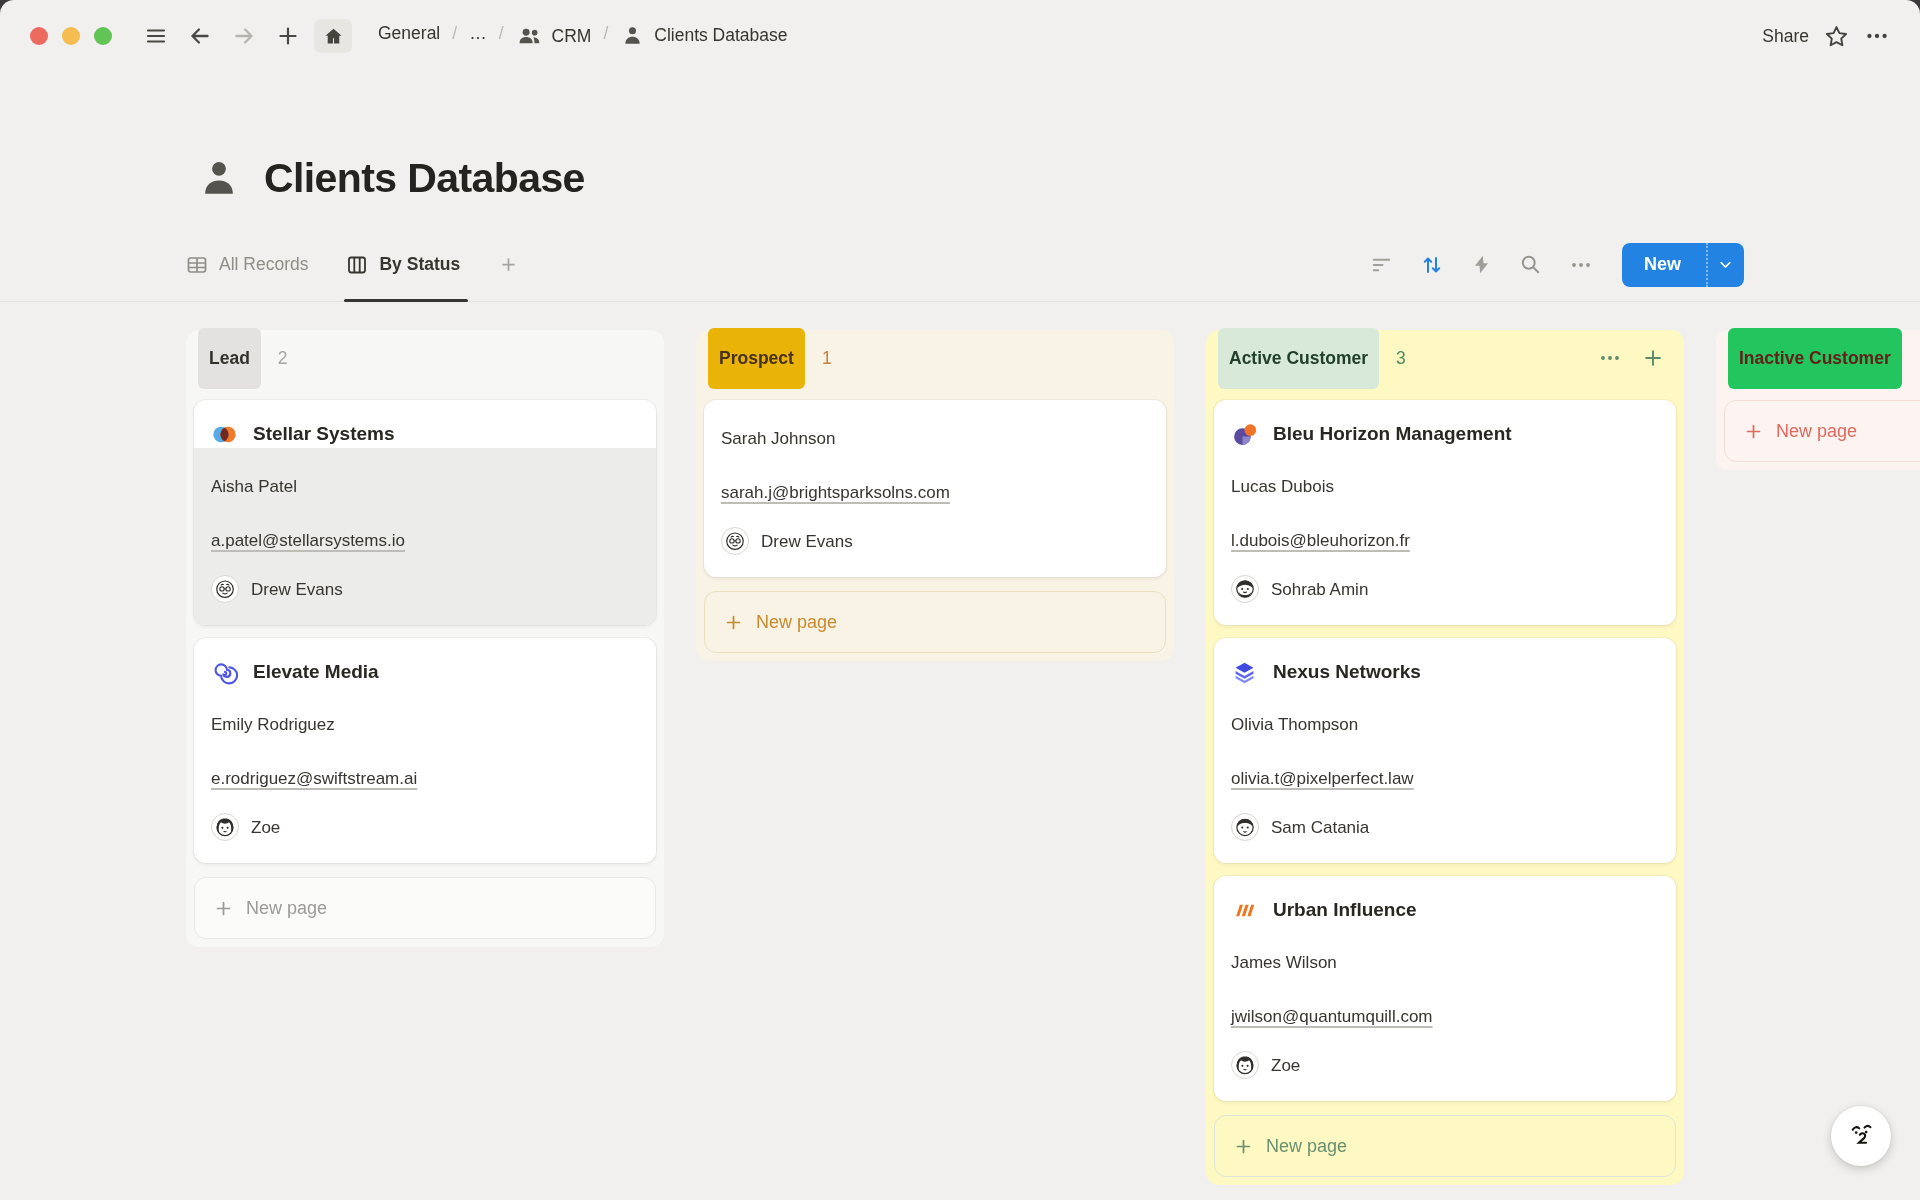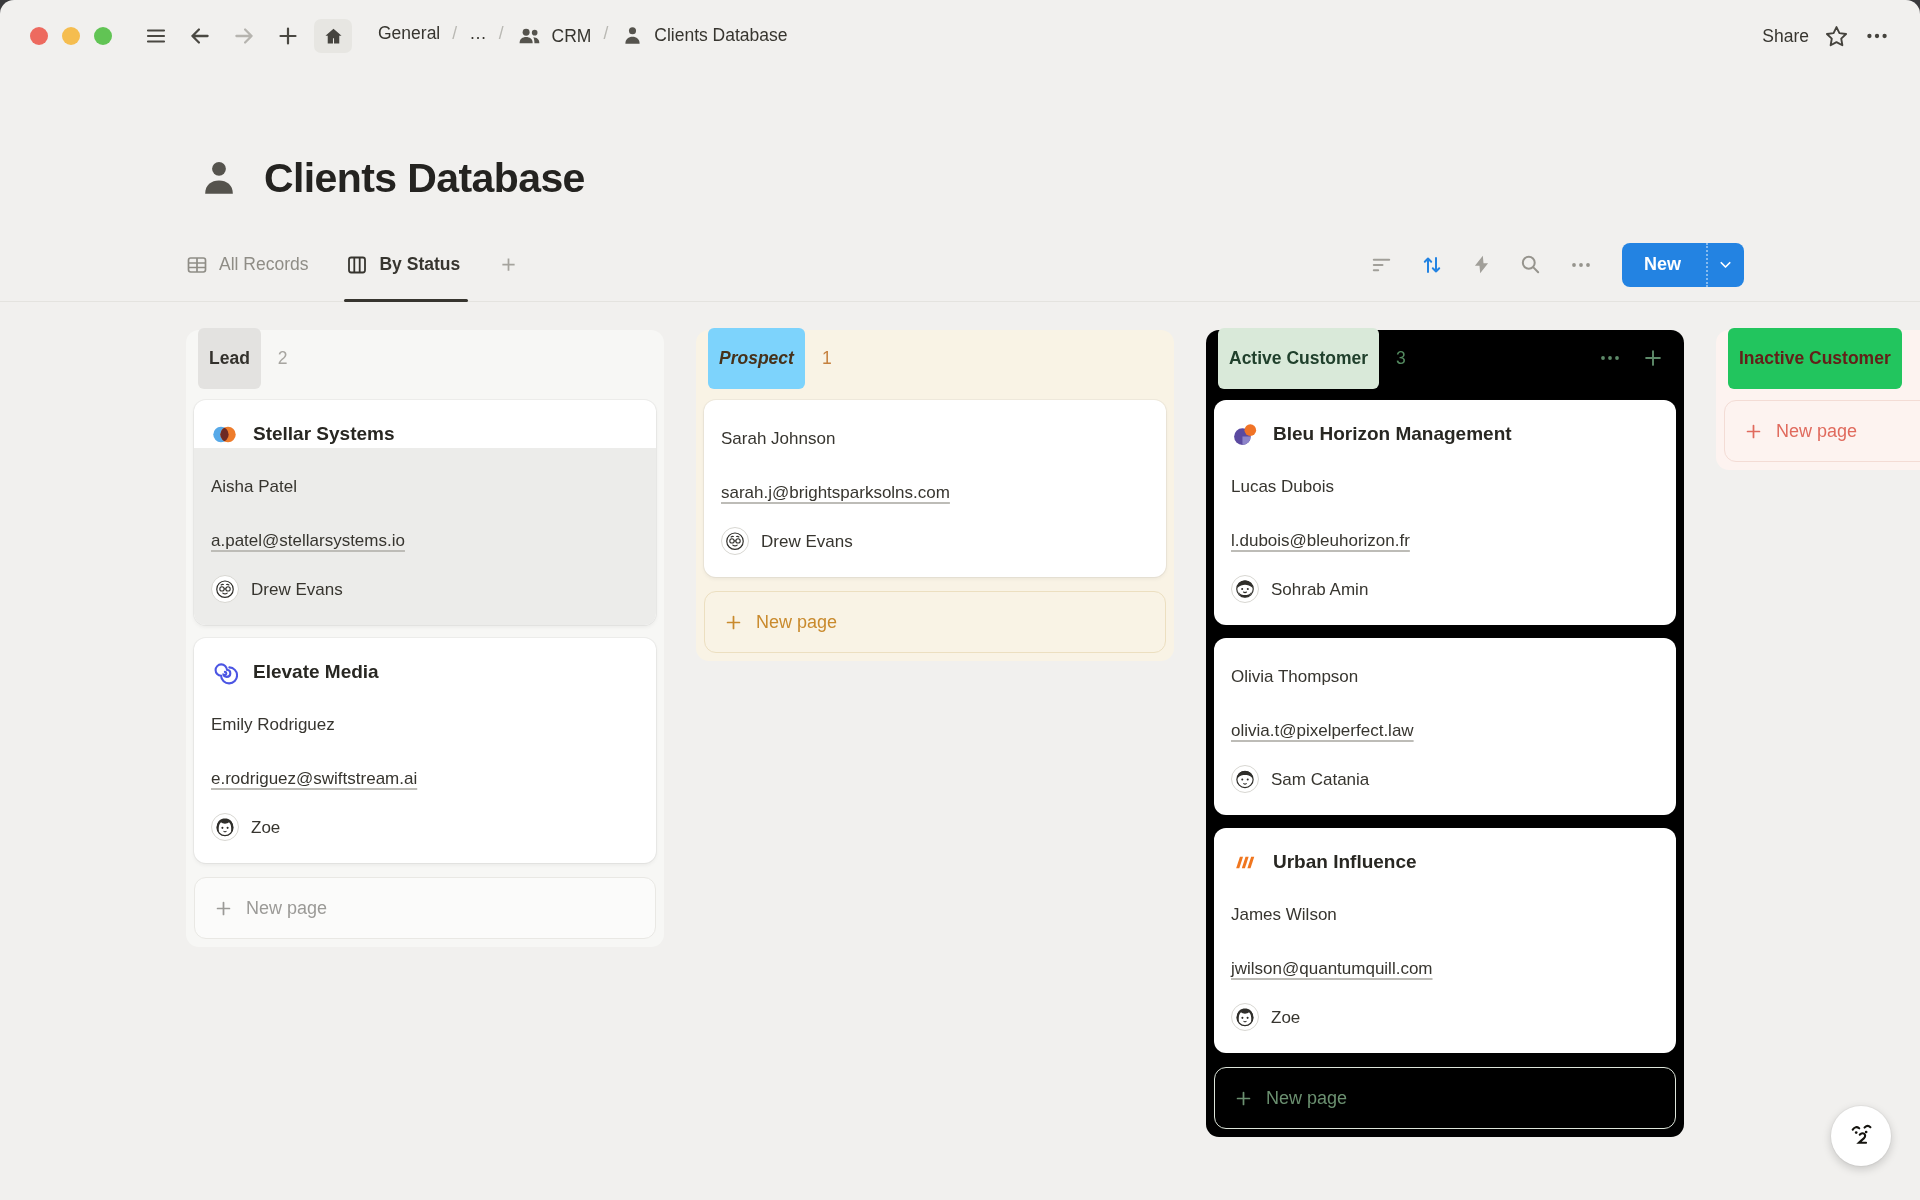--- a/index.html
+++ b/index.html
@@ -295,21 +295,21 @@
           <span style="display: flex;">
             <svg width="19" height="19" viewBox="0 0 24 24" fill="none" stroke="currentColor" stroke-width="2.2" stroke-linecap="round">
               <path d="M12 4.5v15M4.5 12h15"></path>
             </svg>
           </span>
           <span>New page</span>
         </div>
       </div>
       <div class="column" style="background: rgb(249, 243, 229);">
         <div class="col-header">
-          <span class="status-badge" style="background: #7dd3fc; color: rgb(70, 49, 26); font-style: italic;">Prospect</span>
+          <span class="status-badge" style="background: #eab308; color: rgb(70, 49, 26);">Prospect</span>
           <span class="col-count" style="color: rgb(197, 129, 63);">1</span>
         </div>
         <div class="card">
           <div class="card-body">
             <div class="field contact">Sarah Johnson</div>
             <div class="field email">sarah.j@brightsparksolns.com</div>
             <div class="field owner">
               <span class="avatar">
                 <svg viewBox="0 0 24 24">
                   <circle cx="12" cy="12.2" r="7.6" fill="#fff" stroke="#2f2e2a" stroke-width="1.1"></circle>
@@ -326,21 +326,21 @@
         </div>
         <div class="newpage" style="color: rgb(201, 138, 45); border-color: rgb(236, 223, 192); background: transparent;">
           <span style="display: flex;">
             <svg width="19" height="19" viewBox="0 0 24 24" fill="none" stroke="currentColor" stroke-width="2.2" stroke-linecap="round">
               <path d="M12 4.5v15M4.5 12h15"></path>
             </svg>
           </span>
           <span>New page</span>
         </div>
       </div>
-      <div class="column" style="background: #000000;">
+      <div class="column" style="background: #fef9c3;">
         <div class="col-header">
           <span class="status-badge" style="background: rgb(217, 233, 217); color: rgb(32, 64, 44);">Active Customer</span>
           <span class="col-count" style="color: rgb(83, 137, 95);">3</span>
           <span class="col-controls" style="color: rgb(93, 138, 105);">
             <span style="display: flex;">
               <svg width="24" height="24" viewBox="0 0 24 24" fill="currentColor">
                 <circle cx="5" cy="12" r="1.9"></circle>
                 <circle cx="12" cy="12" r="1.9"></circle>
                 <circle cx="19" cy="12" r="1.9"></circle>
               </svg>
@@ -375,20 +375,30 @@
                   <circle cx="9.4" cy="12" r=".95" fill="#2f2e2a"></circle>
                   <circle cx="14.6" cy="12" r=".95" fill="#2f2e2a"></circle>
                   <path d="M10.6 14.8q1.4 1 2.8 0" stroke="#2f2e2a" stroke-width="1" fill="none" stroke-linecap="round"></path>
                 </svg>
               </span>
               <span>Sohrab Amin</span>
             </div>
           </div>
         </div>
         <div class="card">
+          <div class="card-title-row">
+            <span class="card-logo">
+              <svg width="27" height="27" viewBox="0 0 26 26">
+                <path d="M13 3.6 21.6 8.4 13 13.2 4.4 8.4Z" fill="#3f4ae0"></path>
+                <path d="M4.4 11.6 13 16.4l8.6-4.8v2.6L13 19 4.4 14.2Z" fill="#5a66f0"></path>
+                <path d="M4.4 16.2 13 21l8.6-4.8v2.4L13 23.4 4.4 18.6Z" fill="#7c86f4"></path>
+              </svg>
+            </span>
+            <span class="card-title">Nexus Networks</span>
+          </div>
           <div class="card-body">
             <div class="field contact">Olivia Thompson</div>
             <div class="field email">olivia.t@pixelperfect.law</div>
             <div class="field owner">
               <span class="avatar">
                 <svg viewBox="0 0 24 24">
                   <circle cx="12" cy="12.4" r="7.5" fill="#fff" stroke="#2f2e2a" stroke-width="1.1"></circle>
                   <path d="M4.9 11.5C5 6 9 4.6 12 4.6s7 1.4 7.1 6.9C16.8 8.8 14 8.4 12 8.4s-4.8.4-7.1 3.1z" fill="#2f2e2a"></path>
                   <circle cx="9.5" cy="12.4" r=".95" fill="#2f2e2a"></circle>
                   <circle cx="14.5" cy="12.4" r=".95" fill="#2f2e2a"></circle>

